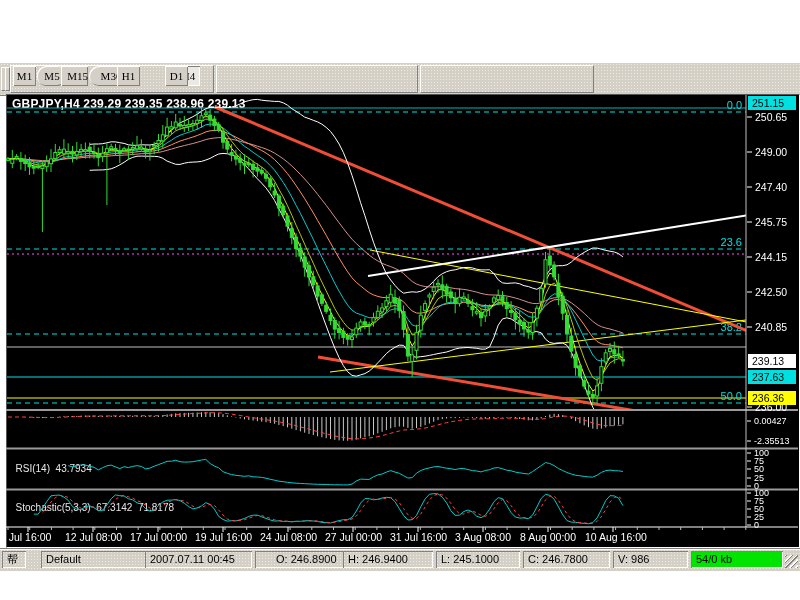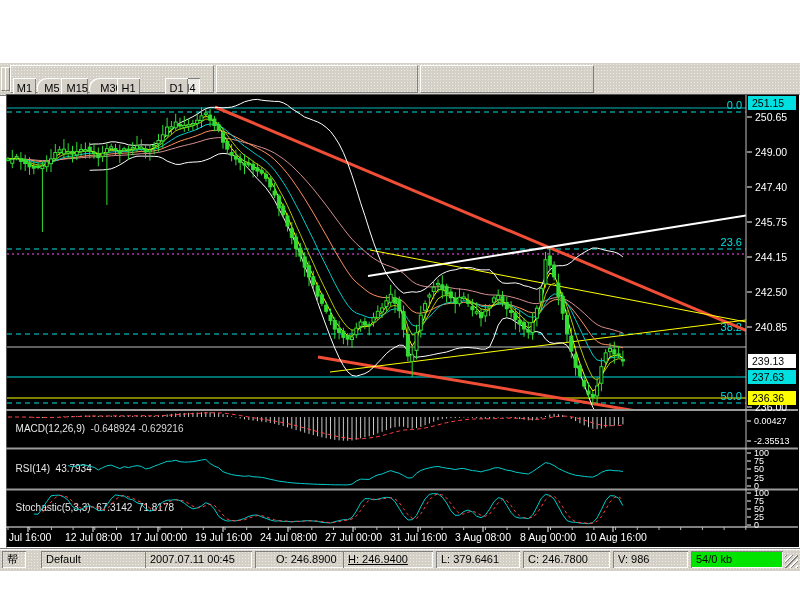--- a/index.html
+++ b/index.html
@@ -6,22 +6,22 @@
   #screen{position:relative;width:800px;height:600px;background:#ffffff;overflow:hidden;
           font-family:"Liberation Sans",sans-serif;}
   .tex{background-color:#d4d0c8;
        background-image:radial-gradient(circle, rgba(255,255,235,.6) 18%, transparent 24%);
        background-size:3px 3px;}
   #toolbar{position:absolute;left:0;top:62px;width:800px;height:32px;border-top:1px solid #fff;border-bottom:1px solid #808080;}
   .tb-group{position:absolute;top:2px;height:26px;border-top:1px solid #fff;border-left:1px solid #fff;
             border-right:1px solid #808080;border-bottom:1px solid #808080;}
   .grip{position:absolute;top:4px;width:3px;height:22px;border-top:1px solid #fff;border-left:1px solid #fff;
         border-right:1px solid #808080;border-bottom:1px solid #808080;background:#d4d0c8;}
-  .tfbtn{position:absolute;top:15px;height:20px;background:#d4d0c8;border:none;
-         font-family:Liberation Sans, sans-serif;font-size:11px;color:#000;padding:0;cursor:pointer;
+  .tfbtn{position:absolute;top:3px;height:20px;background:#d4d0c8;border:none;
+         font-family:Liberation Serif, serif;font-size:11px;color:#000;padding:0;cursor:pointer;
          box-shadow:inset 1px 1px 0 #ffffff, inset -1px -1px 0 #808080;}
   .tfbtn.active{box-shadow:inset 1px 1px 0 #808080, inset -1px -1px 0 #ffffff;
          background-color:#ebe9e4;
          background-image:radial-gradient(circle, rgba(255,255,255,.9) 20%, transparent 25%);
          background-size:2px 2px;}
   #chartbg{position:absolute;left:6px;top:94px;width:792px;height:452px;background:#000;
            border-top:1px solid #555;border-left:1px solid #555;border-right:1px solid #fff;border-bottom:1px solid #fff;}
   #chartsvg{position:absolute;left:0;top:0;pointer-events:none;}
   .ttl{position:absolute;left:12px;top:97px;color:#fff;font-size:12px;font-weight:bold;letter-spacing:.2px;}
   .plabel{position:absolute;color:#e8e8e8;font-size:10px;white-space:pre;}
@@ -50,24 +50,22 @@
         <button class="tfbtn" style="left: 61px; width: 27px; text-align: right;">M15</button>
         <button class="tfbtn" style="left: 89px; width: 44px; border-radius: 10px;">M30</button>
         <button class="tfbtn" style="left: 117px; width: 23px;">H1</button>
         <button class="tfbtn active" style="left: 141px; width: 23px; margin-left: 36px;">H4</button>
         <button class="tfbtn" style="left: 165px; width: 23px;">D1</button>
         <button class="tfbtn" style="left: 189px; width: 23px; margin-top: 46px;">W1</button>
       </div>
 </div>
 
 <div id="chartbg"></div>
-
-<div class="plabel" style="left:10px;top:412px;">
-  <span>MACD(12,26,9)</span>&nbsp;&nbsp;<span style="color:#d8d8d8;">-0.648924</span>&nbsp;<span style="color:#d8d8d8;">-0.629216</span>
-</div>
+<div class="ttl">GBPJPY,H4  239.29 239.35 238.96 239.13</div>
+
 <div class="plabel" style="left:10px;top:452px;">
   <span>RSI(14)</span>&nbsp;&nbsp;<span>43.7934</span>
 </div>
 <div class="plabel" style="left:10px;top:491px;">
   <span>Stochastic(5,3,3)</span>&nbsp;&nbsp;<span>67.3142</span>&nbsp;&nbsp;<span>71.8178</span>
 </div>
 
 <svg id="chartsvg" width="800" height="600">
       <defs>
         <clipPath id="mainClip">
@@ -663,22 +661,22 @@
       <line x1="724.1000000000003" y1="527" x2="724.1000000000003" y2="530" stroke="#bbb" stroke-width="1"></line>
       <line x1="745.8000000000003" y1="527" x2="745.8000000000003" y2="530" stroke="#bbb" stroke-width="1"></line>
     </svg>
 
 <div id="statusbar" class="tex">
   <div id="statusitems">
         <div class="sitem tex" style="left: 2px; width: 19px;">帮</div>
         <div class="sitem tex" style="left: 29px; width: 108px; margin-left: 12px;">Default</div>
         <div class="sitem tex" style="left: 145px; width: 102px;">2007.07.11 00:45</div>
         <div class="sitem tex" style="left: 255px; width: 80px; padding-left: 21px;">O: 246.8900</div>
-        <div class="sitem tex" style="left: 343px; width: 85px; text-decoration: underline;">H: 246.9400</div>
-        <div class="sitem tex" style="left: 436px; width: 79px;">L: 379.6461</div>
+        <div class="sitem tex" style="left: 343px; width: 85px;">H: 246.9400</div>
+        <div class="sitem tex" style="left: 436px; width: 79px;">L: 245.1000</div>
         <div class="sitem tex" style="left: 523px; width: 82px;">C: 246.7800</div>
         <div class="sitem tex" style="left: 613px; width: 70px;">V: 986</div>
         <div class="sitem tex green" style="left: 691px; width: 87px;">54/0 kb</div>
       </div>
   <div id="resizegrip"></div>
 </div>
 <div style="position:absolute;left:0;top:571px;width:800px;height:29px;background:#fff;"></div>
 
 </div>
 

